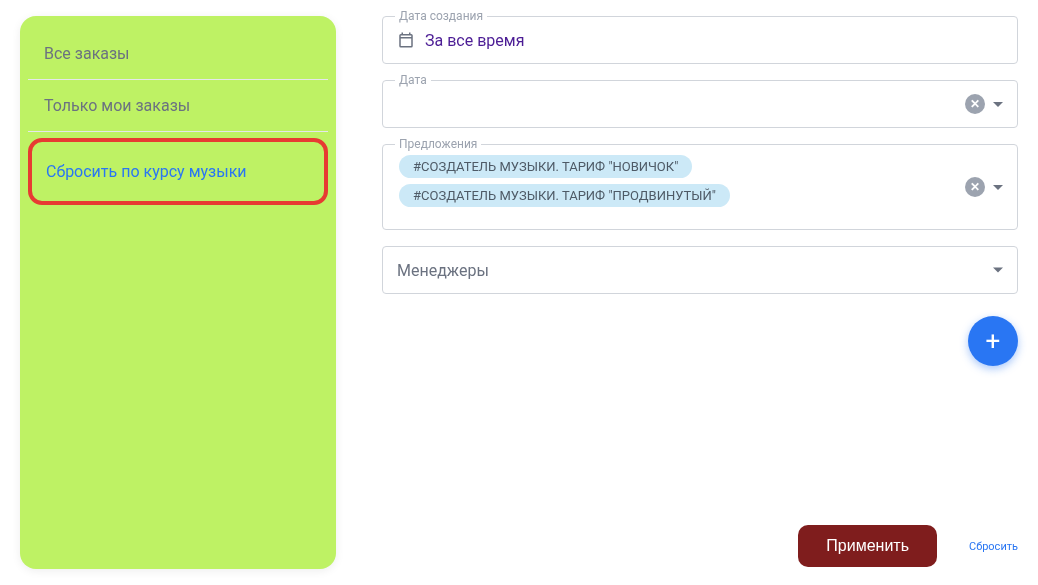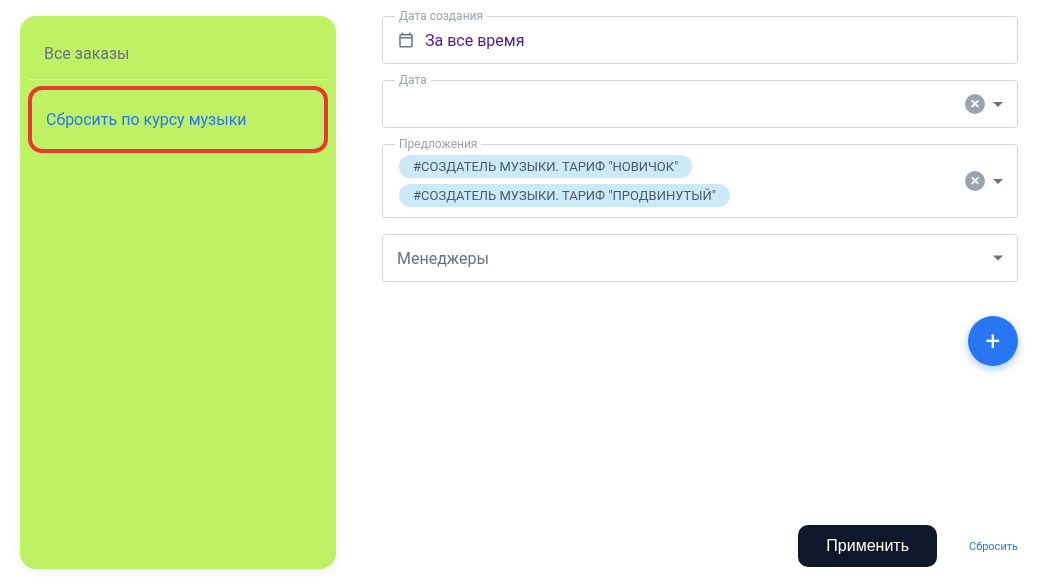--- a/index.html
+++ b/index.html
@@ -162,40 +162,43 @@
     }
     .footer {
       position: absolute;
       bottom: 2px;
       right: 0;
       display: flex;
       align-items: center;
       gap: 32px;
     }
     .btn-primary {
-      background: #0f172a;
+      background: #7f1d1d;
       color: #fff;
       border: none;
       padding: 12px 28px;
       border-radius: 10px;
       font-size: 16px;
       cursor: pointer;
     }
     .btn-link {
       color: #2976f3;
       font-size: 11px;
       cursor: pointer;
     }
   </style>
 </head>
 <body>
 
 <div class="sidebar">
   <div class="sidebar-item">
     <span>Все заказы</span>
+  </div>
+  <div class="sidebar-item">
+    <span>Только мои заказы</span>
   </div>
   <div class="sidebar-item highlighted">
     <span>Сбросить по курсу музыки</span>
   </div>
 </div>
 
 <div class="content">
 
   <div class="filter-group">
     <span class="filter-label">Дата создания</span>
@@ -208,21 +211,21 @@
   </div>
 
   <div class="filter-group">
     <span class="filter-label">Дата</span>
     <div class="filter-actions">
       <span class="clear-btn">✕</span>
       <span class="chevron-down"></span>
     </div>
   </div>
 
-  <div class="filter-group" style="padding-top:8px;padding-bottom:8px;">
+  <div class="filter-group" style="padding-top:8px;padding-bottom:20px;">
     <span class="filter-label">Предложения</span>
     <div class="chips-wrap">
       <span class="offer-chip">#СОЗДАТЕЛЬ МУЗЫКИ. ТАРИФ "НОВИЧОК"</span>
       <span class="offer-chip">#СОЗДАТЕЛЬ МУЗЫКИ. ТАРИФ "ПРОДВИНУТЫЙ"</span>
     </div>
     <div class="filter-actions">
       <span class="clear-btn">✕</span>
       <span class="chevron-down"></span>
     </div>
   </div>

